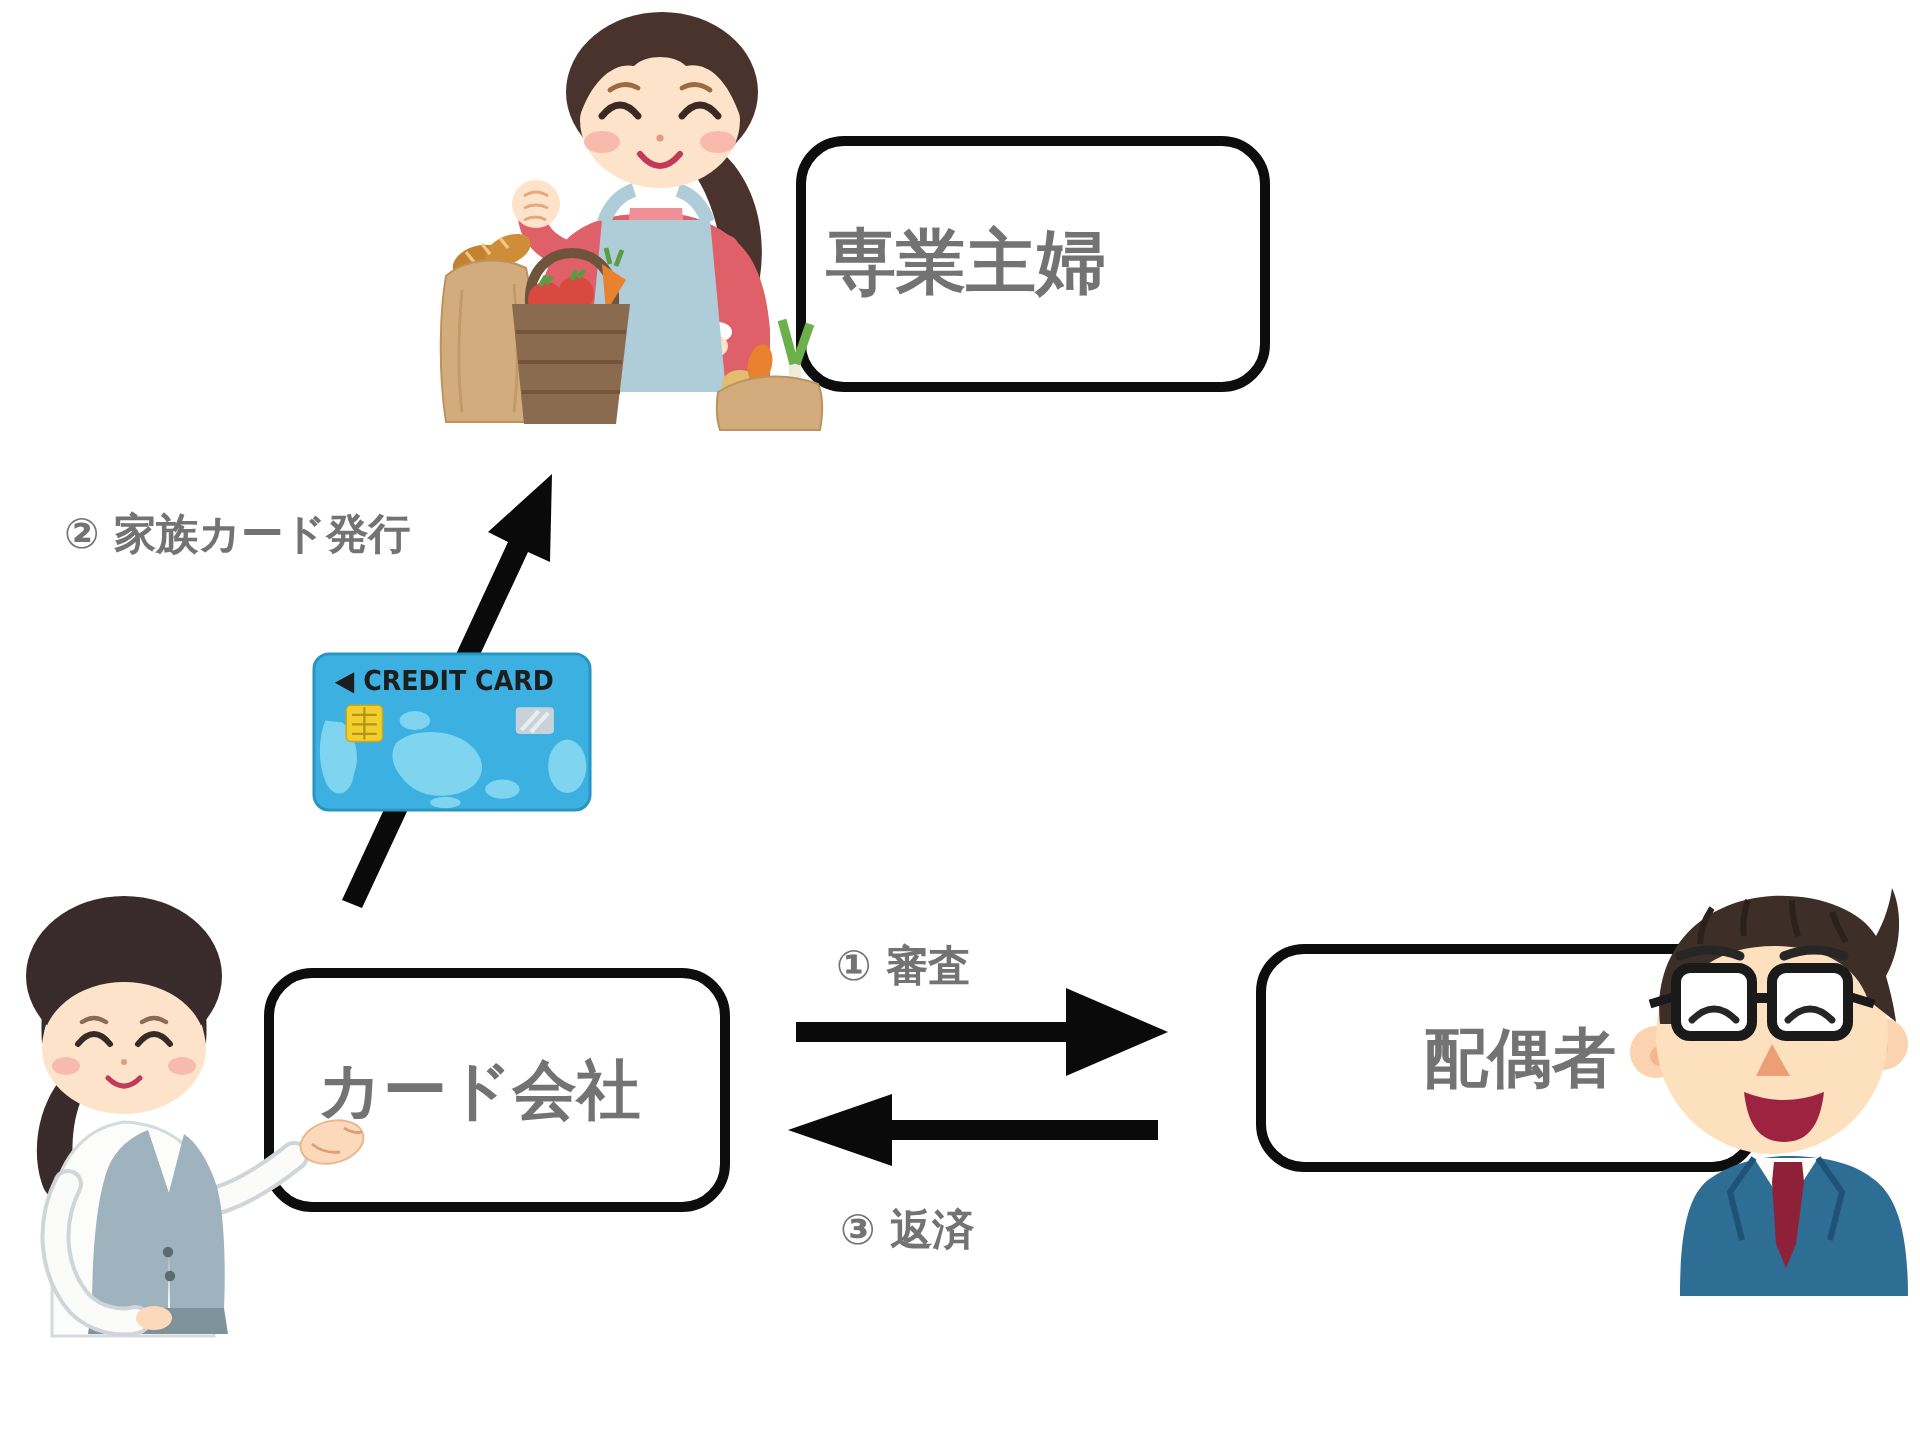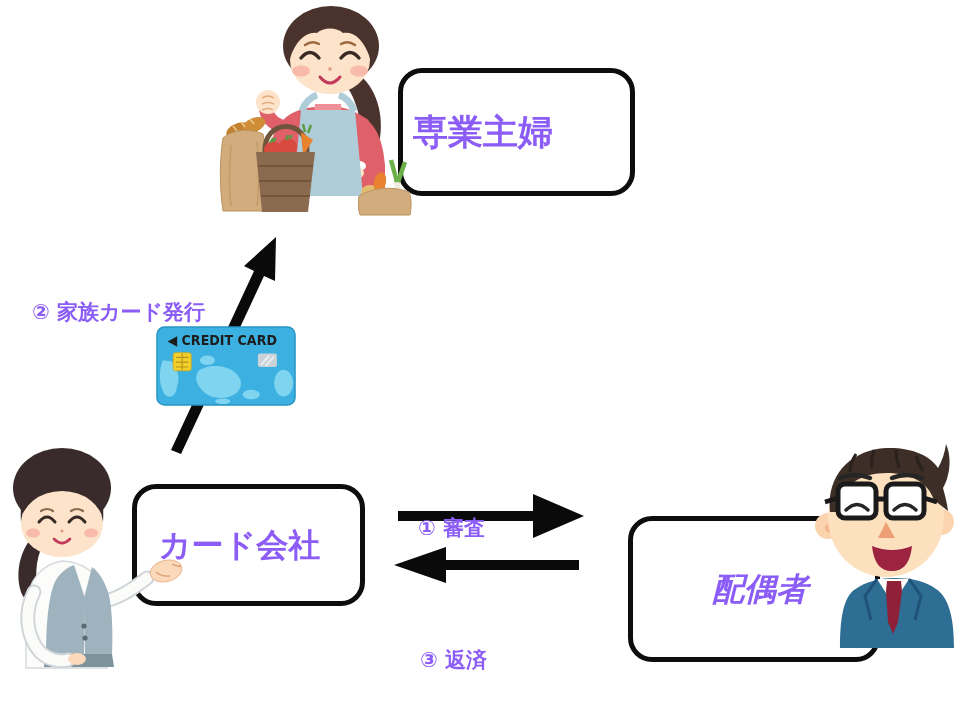--- a/index.html
+++ b/index.html
@@ -1,34 +1,34 @@
 <!DOCTYPE html>
 <html><head>
 <meta charset="utf-8">
 <style>
   html,body{margin:0;padding:0;background:#ffffff;}
   .canvas{
     position:relative;width:960px;height:720px;background:#ffffff;
-    overflow:hidden;font-family:"DejaVu Sans","Liberation Sans",sans-serif;color:#8b5cf6;
+    overflow:hidden;font-family:"DejaVu Sans","Liberation Sans",sans-serif;color:#737373;
   }
   .layer{position:absolute;left:0;top:0;}
   #arrows{z-index:1;}
   .node-box{
     position:absolute;background:#ffffff;border:5px solid #0d0d0d;border-radius:24px;
     display:flex;align-items:center;z-index:2;box-sizing:border-box;
   }
   .node-label{font-weight:bold;white-space:nowrap;line-height:1;}
   #box-housewife{left:398px;top:68px;width:237px;height:128px;justify-content:flex-start;padding-left:10px;}
   #box-housewife .node-label{font-size:35px;}
   #box-card-company{left:132px;top:484px;width:233px;height:122px;justify-content:center;padding-right:18px;}
   #box-card-company .node-label{font-size:32px;}
-  #box-spouse{left:628px;top:516px;width:252px;height:146px;justify-content:center;padding-left:12px;font-style:italic;}
+  #box-spouse{left:628px;top:472px;width:252px;height:114px;justify-content:center;padding-left:12px;}
   #box-spouse .node-label{font-size:32px;}
   .flow-label{
-    position:absolute;font-weight:bold;font-size:21px;z-index:4;white-space:nowrap;line-height:1.2;margin-top:45px;
+    position:absolute;font-weight:bold;font-size:21px;z-index:4;white-space:nowrap;line-height:1.2;
   }
   #label-issue{left:32px;top:255px;}
   #label-screening{left:418px;top:471px;}
   #label-repayment{left:420px;top:603px;}
   .illustration{position:absolute;z-index:5;}
   #credit-card{position:absolute;left:156px;top:326px;z-index:3;}
 </style>
 </head>
 <body>
 

